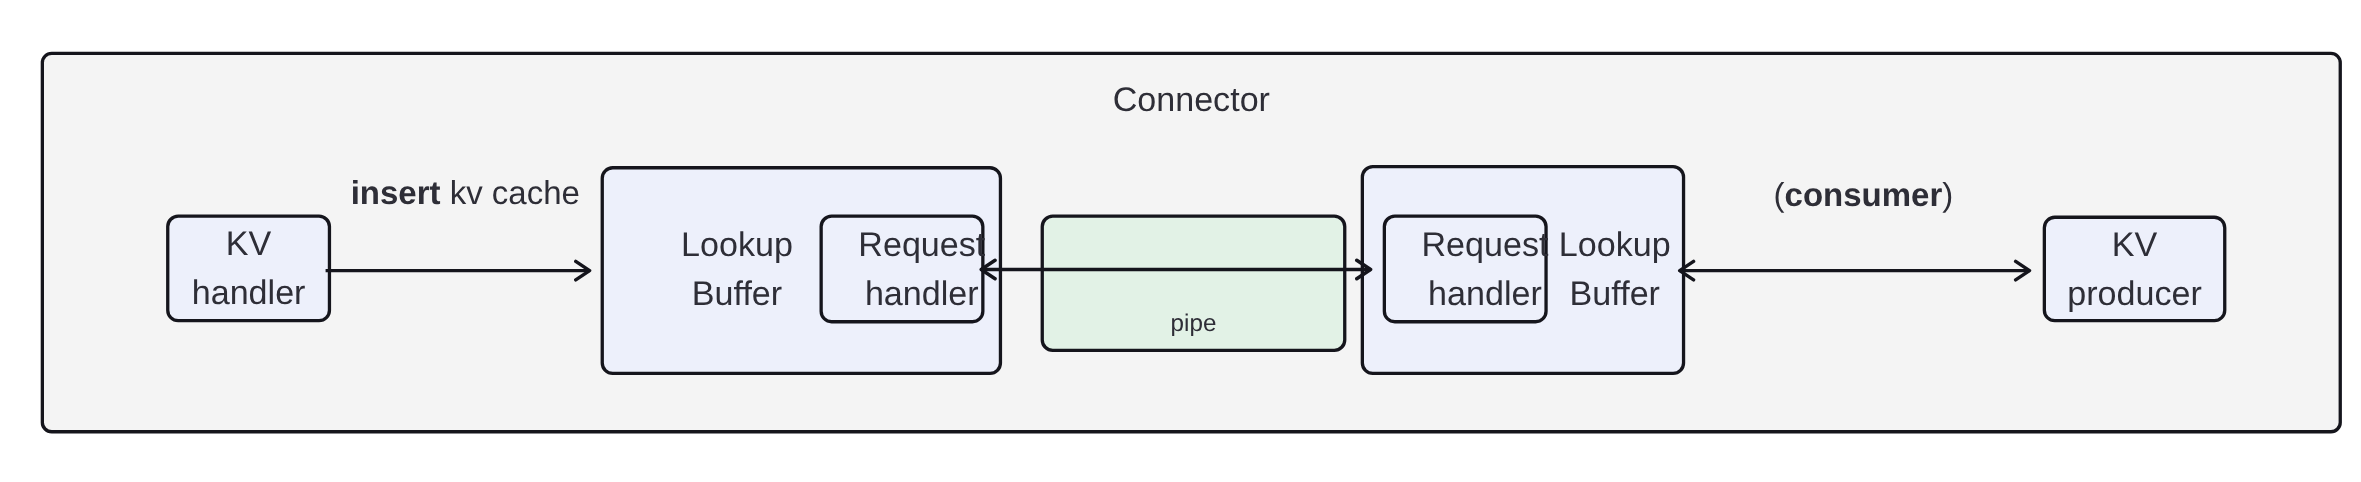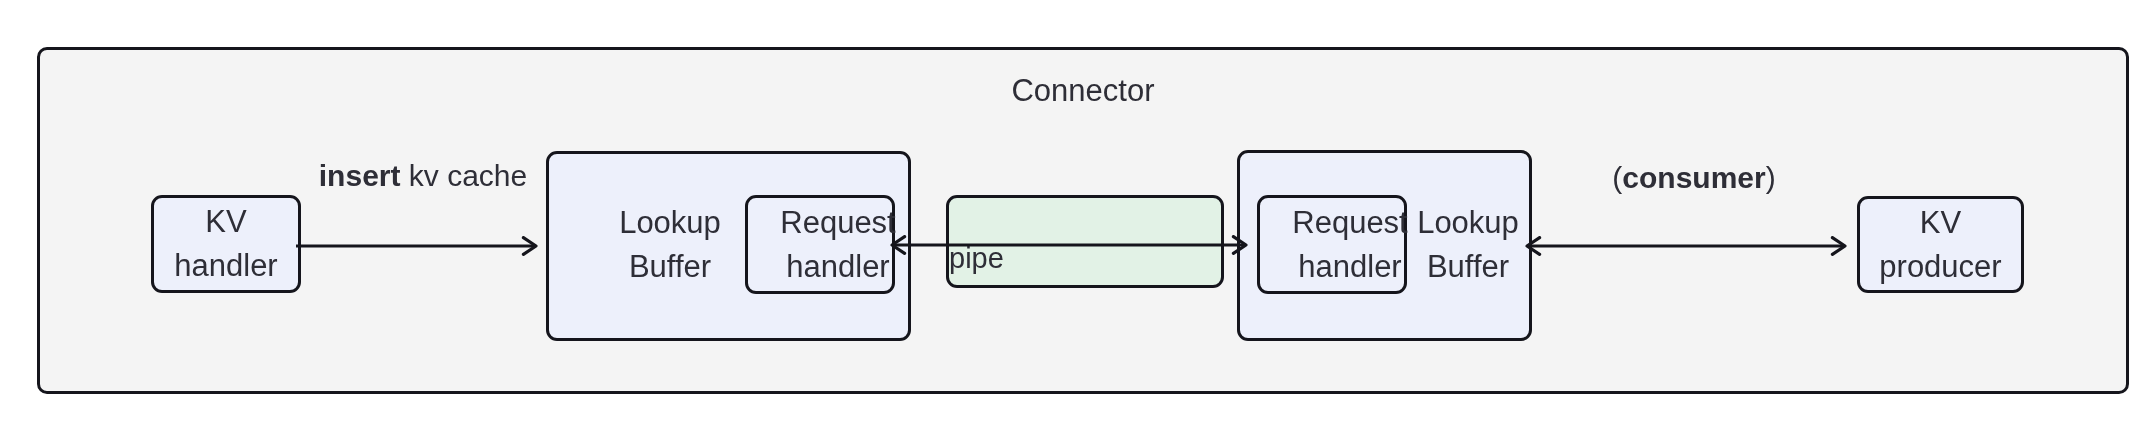--- a/index.html
+++ b/index.html
@@ -83,29 +83,29 @@
     line-height: 44px;
     text-align: center;
   }
   .lb-label-left  { left: 46px;  top: 41px; width: 150px; height: 99px; }
   .lb-label-right { left: 167px; top: 42px; width: 122px; height: 99px; }
 
   
   .pipe-node {
     position: absolute;
     left: 906px; top: 145px;
-    width: 278px; height: 93px;
+    width: 278px; height: 125px;
     box-sizing: border-box;
     background: var(--pipe_fill, #e2f2e6);
     border: 3px solid var(--border, #15151c);
     border-radius: 11px;
     display: flex;
     align-items: flex-end;
-    justify-content: flex-start;
-    font-size: 29px;
+    justify-content: center;
+    font-size: 22px;
     padding-bottom: 10px;
   }
 
   
   .edge-label {
     position: absolute;
     text-align: center;
     font-size: 30px;
     line-height: 45px;
     white-space: nowrap;

